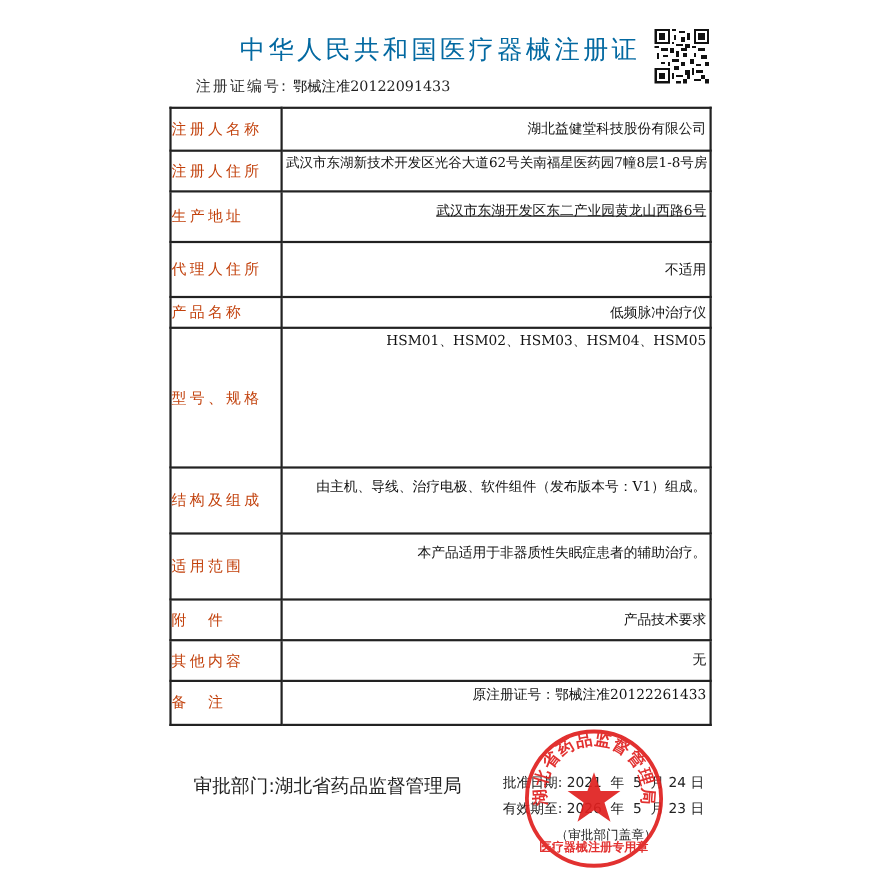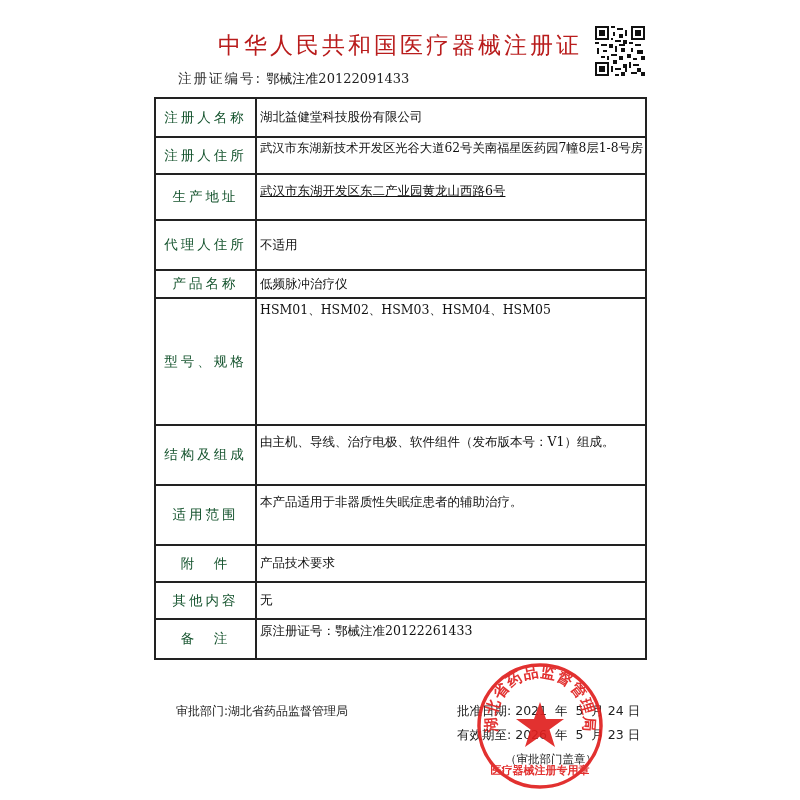--- a/index.html
+++ b/index.html
@@ -3,48 +3,48 @@
   <meta charset="utf-8">
   <style>
     html, body { margin: 0; padding: 0; }
     body {
       width: 800px; height: 800px; background: #ffffff; position: relative; overflow: hidden;
       font-family: "DejaVu Serif", "Liberation Serif", serif; color: #111;
     }
     .title {
       position: absolute; left: 0; width: 800px; top: 30px; text-align: center;
       font-family: "DejaVu Sans", "Liberation Sans", sans-serif;
-      font-size: 23px; letter-spacing: 3px; font-weight: normal; color: #b91c1c;
+      font-size: 23px; letter-spacing: 3px; font-weight: normal; color: #0369a1;
     }
     .qr {
       position: absolute; left: 595px; top: 26px; width: 50px; height: 50px;
     }
     .reg-no {
       position: absolute; left: 178px; top: 70px; font-size: 13.5px; color: #222;
       font-family: "DejaVu Sans", "Liberation Sans", sans-serif;
     }
     .reg-no .label { letter-spacing: 2px; color: #333; }
     .reg-no .value { font-family: "DejaVu Serif", serif; font-size: 13px; }
     table.cert {
       position: absolute; left: 154px; top: 97px; width: 493px;
       border-collapse: collapse; table-layout: fixed;
     }
     table.cert td { border: 2px solid #222; padding: 0; vertical-align: top; }
     table.cert td.lbl {
-      width: 99px; text-align: center; vertical-align: middle;
+      width: 99px; text-align: left; vertical-align: middle;
       font-family: "DejaVu Sans", "Liberation Sans", sans-serif;
-      font-size: 13.5px; letter-spacing: 3px; color: #14532d;
+      font-size: 13.5px; letter-spacing: 3px; color: #c2410c;
     }
     table.cert td.val {
-      font-size: 12.5px; padding: 8px 3px 0 3px; color: #111;
+      font-size: 12.5px; padding: 8px 3px 0 3px; color: #111; text-align: right;
     }
     td.val.small { font-size: 10px; padding-top: 6px; text-decoration: underline; }
     td.val.big { font-size: 13px; }
     .footer-left {
-      position: absolute; left: 176px; top: 703px; font-size: 12px; color: #222;
+      position: absolute; left: 176px; top: 703px; font-size: 17px; color: #222;
       font-family: "DejaVu Sans", "Liberation Sans", sans-serif;
     }
     .footer-right {
       position: absolute; left: 457px; font-size: 12.5px; color: #222;
       font-family: "DejaVu Sans", "Liberation Sans", sans-serif; white-space: pre;
     }
     .seal {
       position: absolute; left: 476px; top: 662px; width: 128px; height: 128px; opacity: 0.92;
     }
   </style>

